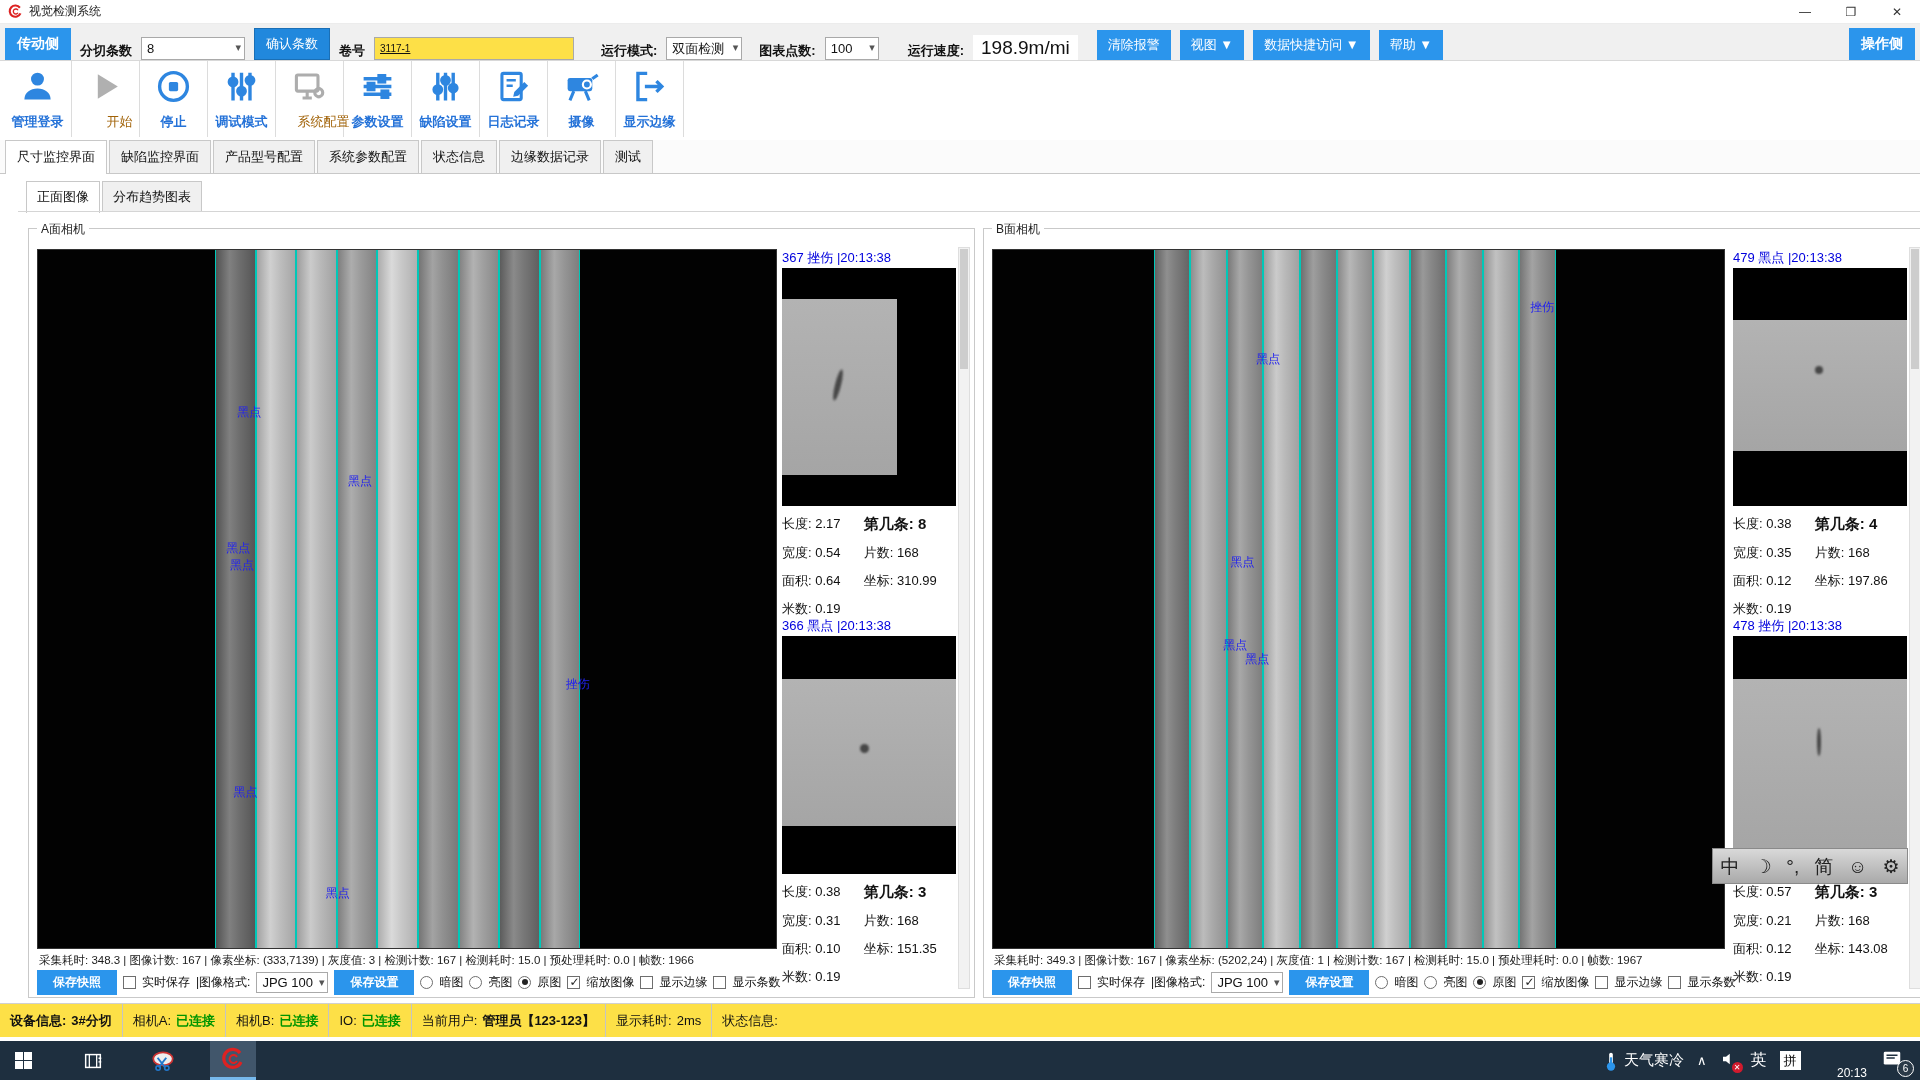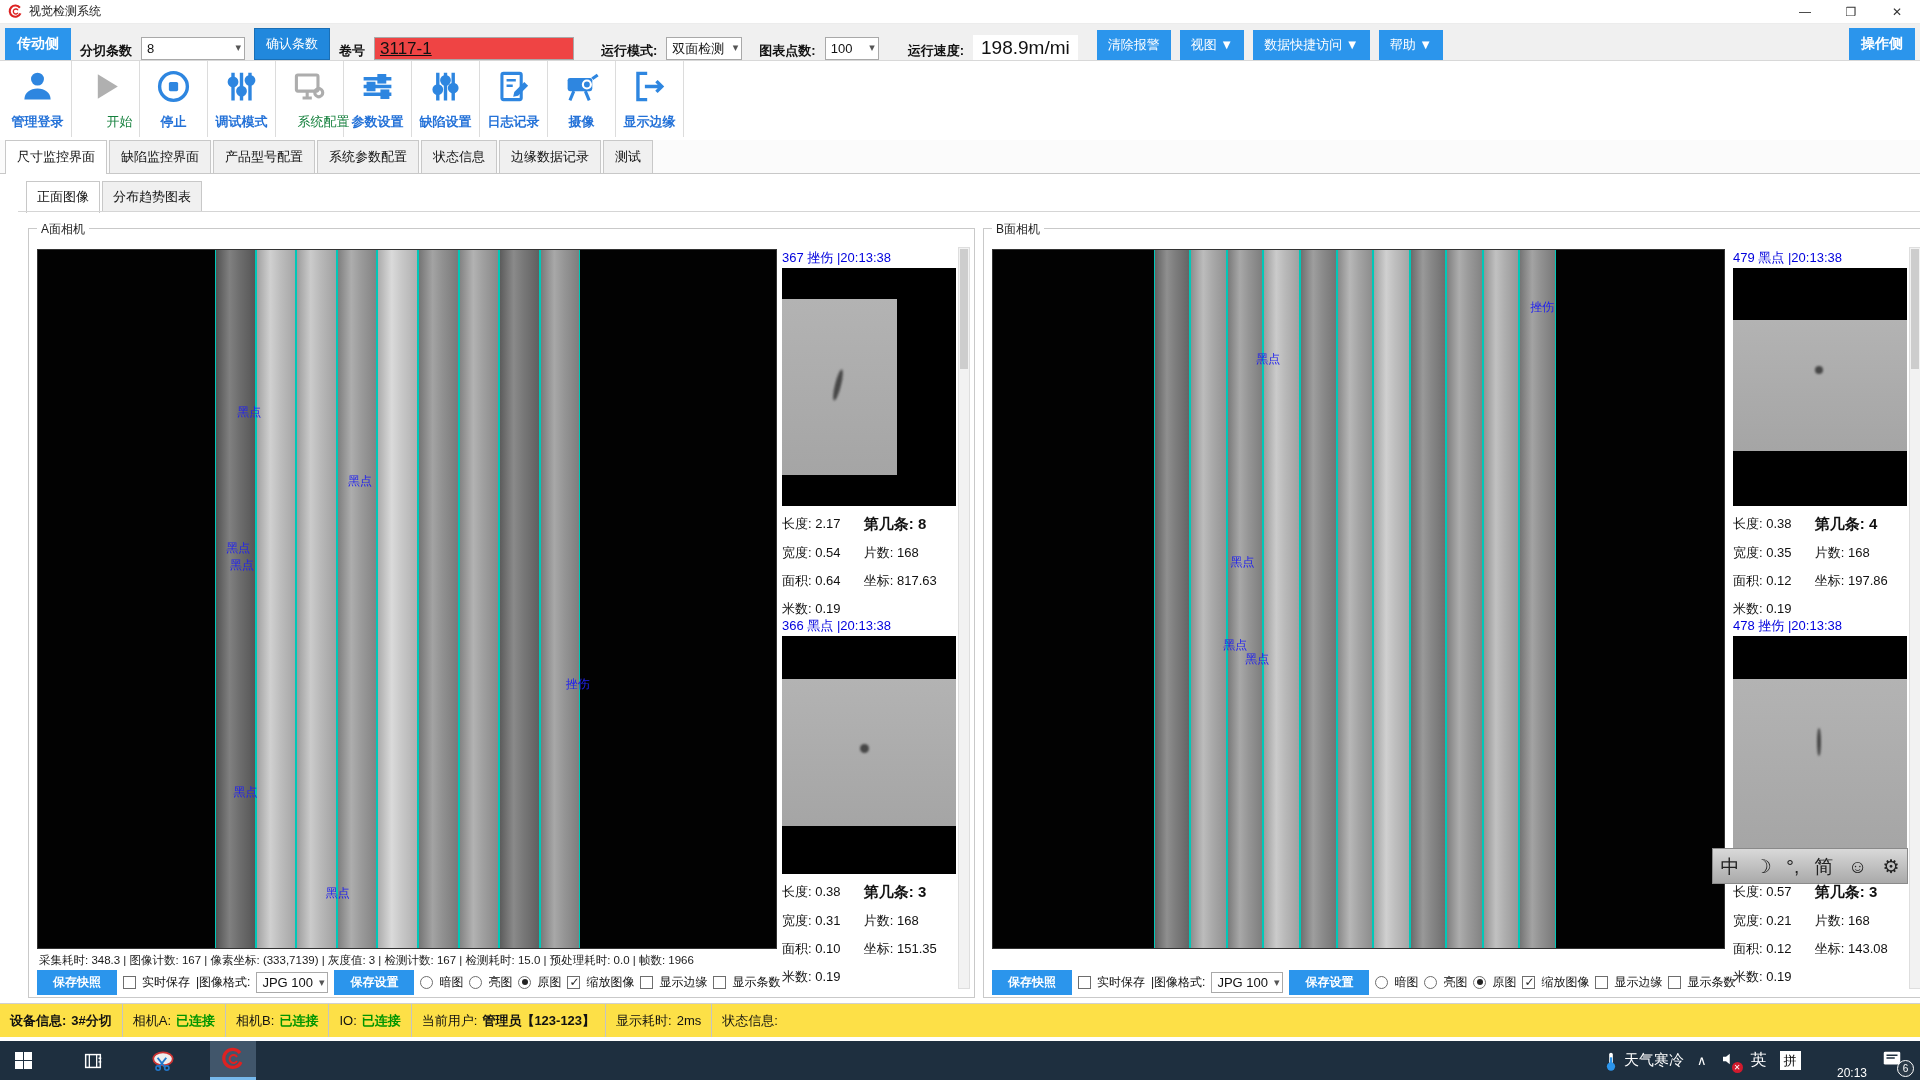--- a/index.html
+++ b/index.html
@@ -17,32 +17,32 @@
   
   .toolbar{position:absolute;left:0;top:24px;width:1920px;height:37px;background:#f0f0f0;
     border-bottom:1px solid #d8d8d8;display:flex;align-items:flex-end;gap:9px;padding:0 5px;}
   .tlabel{font-size:13px;font-weight:bold;color:#111;white-space:nowrap;}
   .btn-blue{background:#2b95ec;color:#fff;font-size:13px;padding:6px 11px;white-space:nowrap;cursor:default;}
   .btn-side{font-size:14px;font-weight:bold;padding:7px 12px;}
   .btn-confirm{background:#2188dd;border:1px solid #1a6fb6;}
   .combo{background:#fff;border:1px solid #a9a9a9;height:23px;display:flex;align-items:center;
     padding:0 18px 0 5px;position:relative;font-size:13px;white-space:nowrap;}
   .combo::after{content:"▾";position:absolute;right:3px;top:3px;font-size:11px;color:#555;}
-  .textbox{background:#ef4444;border:1px solid #a9a9a9;height:23px;display:flex;align-items:center;
-    padding:0 5px;font-size:17px;text-decoration:underline;}
+  .textbox{background:#fde047;border:1px solid #a9a9a9;height:23px;display:flex;align-items:center;
+    padding:0 5px;font-size:10px;text-decoration:underline;}
   .speedbox{background:#fff;height:25px;display:flex;align-items:center;padding:0 8px;font-size:19px;}
   .spacer{flex:1;}
 
   
   .iconbar{position:absolute;left:0;top:61px;width:1920px;height:79px;background:#fff;display:flex;padding-left:4px;}
   .tool-item{width:68px;height:76px;display:flex;flex-direction:column;align-items:center;
     justify-content:center;gap:5px;border-right:1px solid #dcdcdc;cursor:default;}
   .tool-item svg{width:37px;height:37px;}
   .tool-label{font-size:13px;font-weight:bold;color:#2472d8;white-space:nowrap;}
-  .tool-item.gray .tool-label{color:#15803d;font-weight:normal;margin-left:28px;}
+  .tool-item.gray .tool-label{color:#a16207;font-weight:normal;margin-left:28px;}
 
   
   .maintabs{position:absolute;left:0;top:140px;width:1920px;height:34px;display:flex;
     align-items:flex-end;padding-left:5px;border-bottom:1px solid #c8c8c8;background:#fbfbfb;}
   .tab{padding:7px 11px;font-size:13px;background:#f0f0f0;border:1px solid #c8c8c8;border-bottom:none;
     margin-right:2px;position:relative;cursor:default;white-space:nowrap;}
   .tab.active{background:#fff;top:1px;padding-bottom:8px;}
 
   
   .page{position:absolute;left:18px;top:174px;width:1920px;height:829px;background:#fff;}
@@ -314,21 +314,21 @@
           <div class="gray g-a1">
               <div class="mark m-a1"></div>
             </div>
         </div>
         <div class="props">
           <div><span>长度:</span> <span>2.17</span></div>
           <div class="strong"><span>第几条:</span> <span>8</span></div>
           <div><span>宽度:</span> <span>0.54</span></div>
           <div><span>片数:</span> <span>168</span></div>
           <div><span>面积:</span> <span>0.64</span></div>
-          <div><span>坐标:</span> <span>817.63</span></div>
+          <div><span>坐标:</span> <span>310.99</span></div>
           <div><span>米数:</span> <span>0.19</span></div>
           <div></div>
         </div>
       </div>
       <div class="defect-card" style="top:370px">
         <div class="card-header">
           <span>366</span>
           <span>黑点</span>
           <span>|</span><span>20:13:38</span>
         </div>
@@ -368,20 +368,21 @@
         <div class="strip" style="left: 62%; width: 5%; background: linear-gradient(90deg, rgb(127, 127, 127), rgb(173, 173, 173) 35%, rgb(155, 155, 155) 60%, rgb(131, 131, 131));"></div>
         <div class="strip" style="left: 67%; width: 5%; background: linear-gradient(90deg, rgb(147, 147, 147), rgb(193, 193, 193) 35%, rgb(175, 175, 175) 60%, rgb(151, 151, 151));"></div>
         <div class="strip" style="left: 72%; width: 5%; background: linear-gradient(90deg, rgb(117, 117, 117), rgb(163, 163, 163) 35%, rgb(145, 145, 145) 60%, rgb(121, 121, 121));"></div>
         <div class="cam-label" style="left: 73.5%; top: 7%;">挫伤</div>
         <div class="cam-label" style="left: 36%; top: 14.5%;">黑点</div>
         <div class="cam-label" style="left: 32.5%; top: 43.5%;">黑点</div>
         <div class="cam-label" style="left: 31.5%; top: 55.5%;">黑点</div>
         <div class="cam-label" style="left: 34.5%; top: 57.5%;">黑点</div>
       </div>
 
+    <div class="cam-status">采集耗时: 349.3  | 图像计数: 167  | 像素坐标: (5202,24)  | 灰度值: 1  | 检测计数: 167  | 检测耗时: 15.0  | 预处理耗时: 0.0  | 帧数: 1967</div>
     <div class="cam-controls">
       <div class="btn-small">保存快照</div>
       <span class="checkbox"></span>
       <span>实时保存</span>
       <span>|图像格式:</span>
       <div class="combo" style="width:72px;height:21px">JPG 100</div>
       <div class="btn-small">保存设置</div>
       <span class="radio"></span>
       <span>暗图</span>
       <span class="radio"></span>

